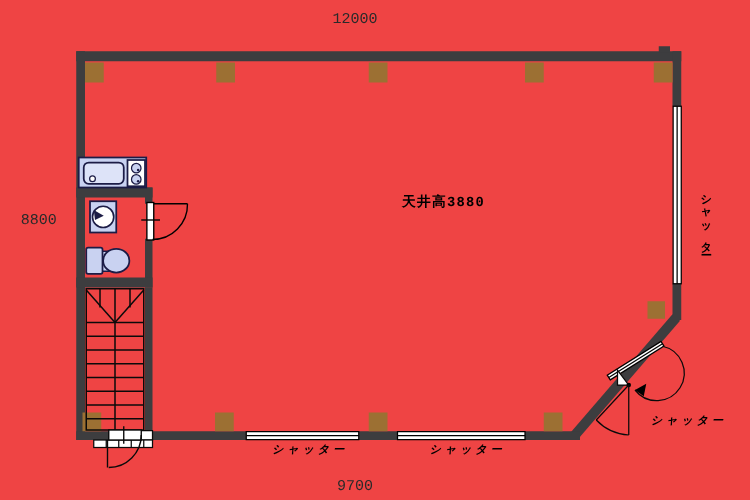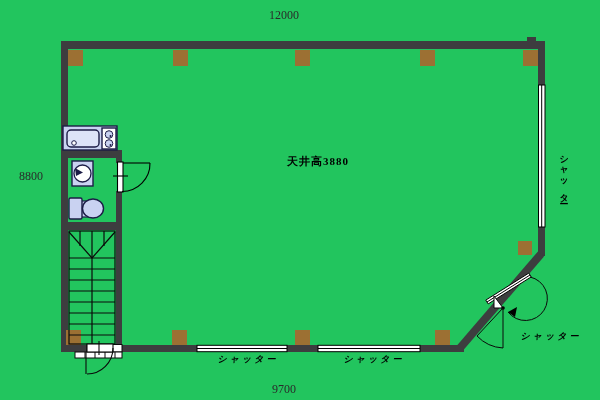--- a/index.html
+++ b/index.html
@@ -1,23 +1,23 @@
 <!DOCTYPE html>
 <html><head>
 <meta charset="utf-8">
 <style>
   html,body{margin:0;padding:0;background:#fff;}
   .canvas{
-    position:relative;width:600px;height:400px;background:#22c55e;overflow:hidden;
-    font-family:Liberation Serif, serif;color:#1a1a1a;
+    position:relative;width:600px;height:400px;background:#ef4444;overflow:hidden;
+    font-family:Liberation Mono, monospace;color:#1a1a1a;
   }
   .canvas svg{position:absolute;left:0;top:0;}
   .lbl{position:absolute;white-space:nowrap;}
   .dim{font-size:12px;letter-spacing:0px;color:#2a2a2a;text-align:center;}
-  .ceiling{font-size:11px;font-weight:bold;text-align:center;letter-spacing:1px;color:#000;}
+  .ceiling{font-size:11px;font-weight:bold;text-align:right;letter-spacing:1px;color:#000;}
   .title{font-size:23px;font-weight:bold;text-align:center;letter-spacing:2px;color:#000;}
   .shutter{font-size:9px;font-weight:bold;font-style:italic;letter-spacing:3px;text-align:center;color:#000;}
   .shutter-v{font-size:9px;font-weight:bold;letter-spacing:2px;color:#000;
     writing-mode:vertical-rl;font-style:normal;}
 </style>
 </head>
 <body>
 
 <div class="canvas">
 

